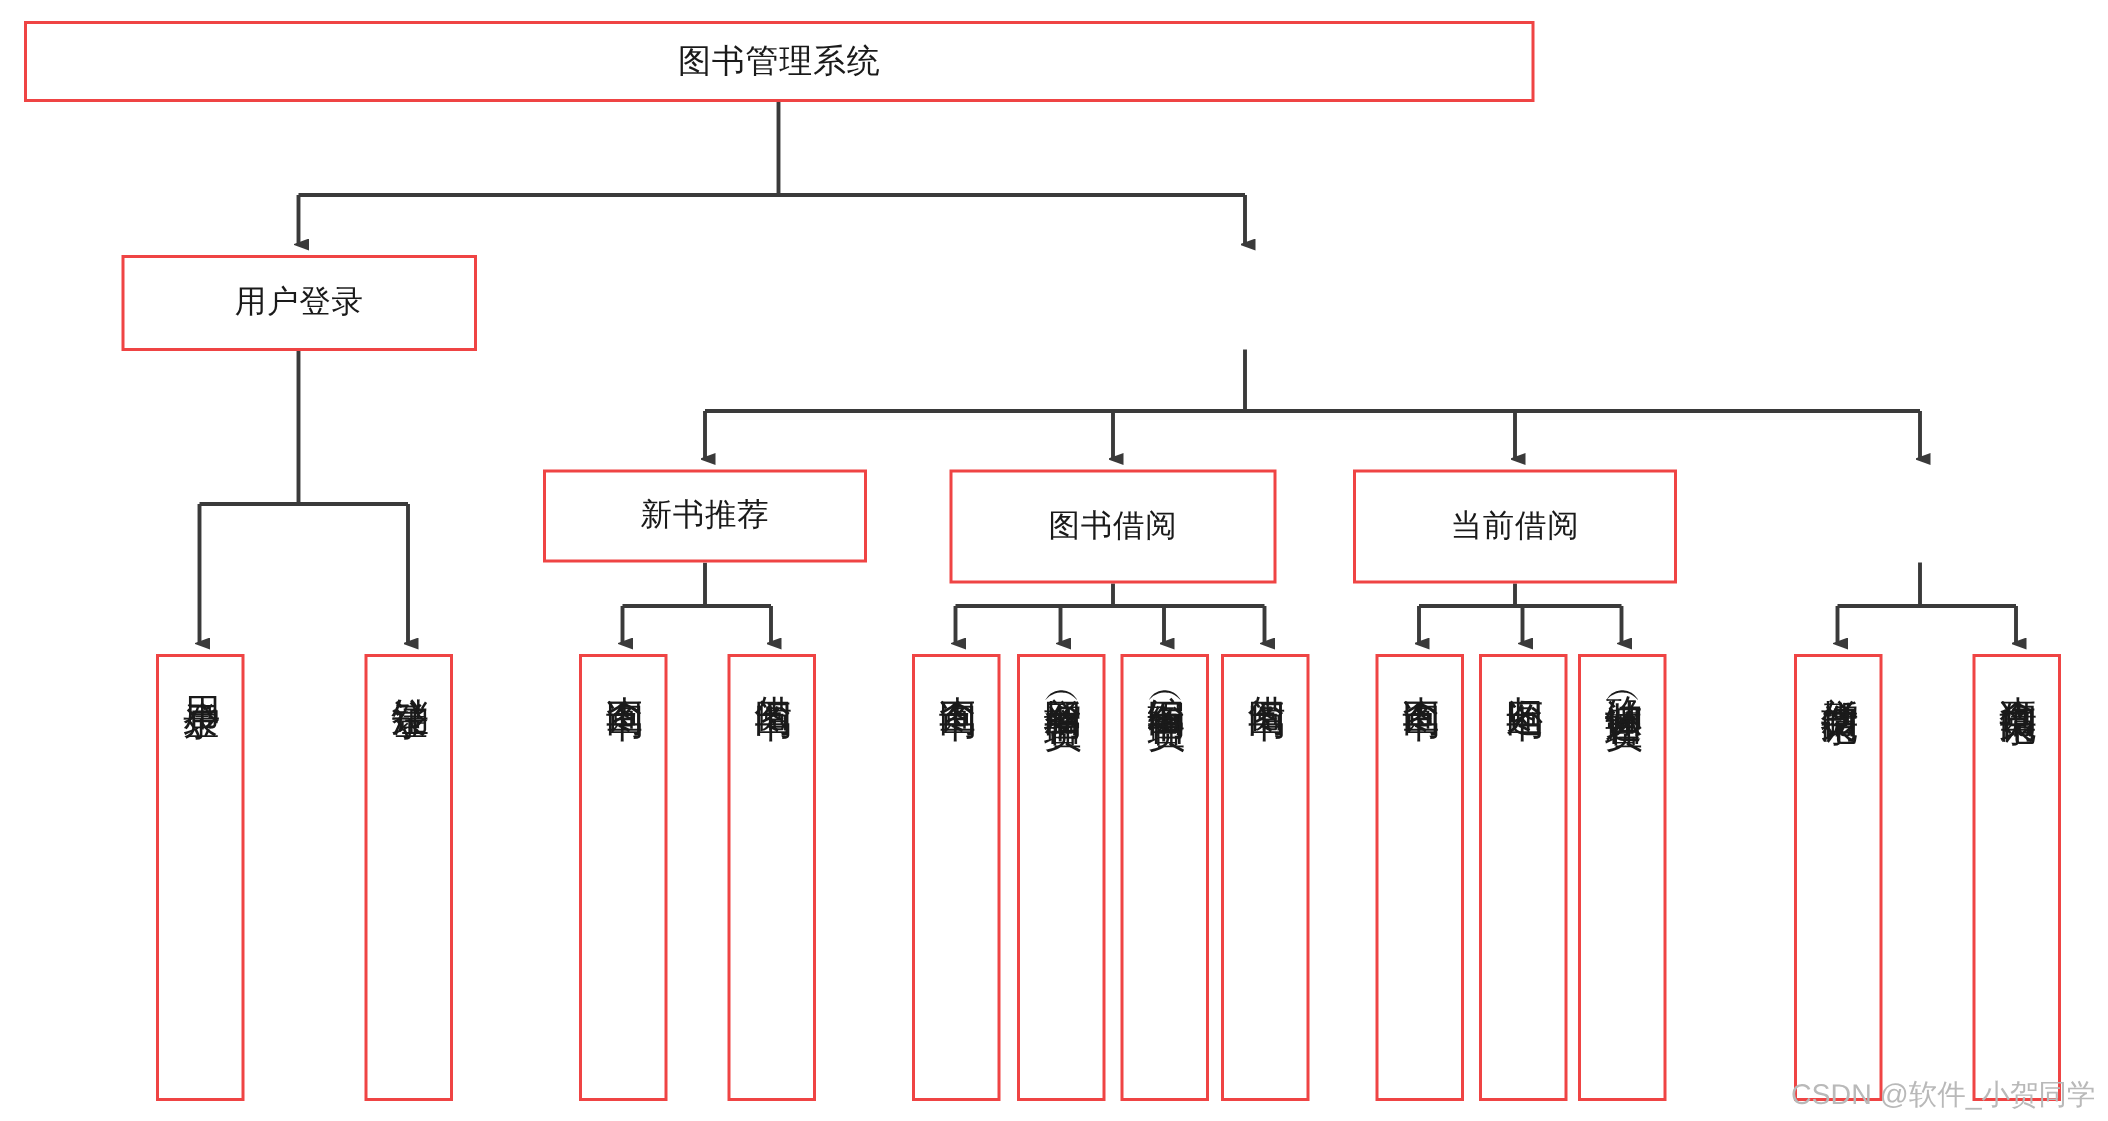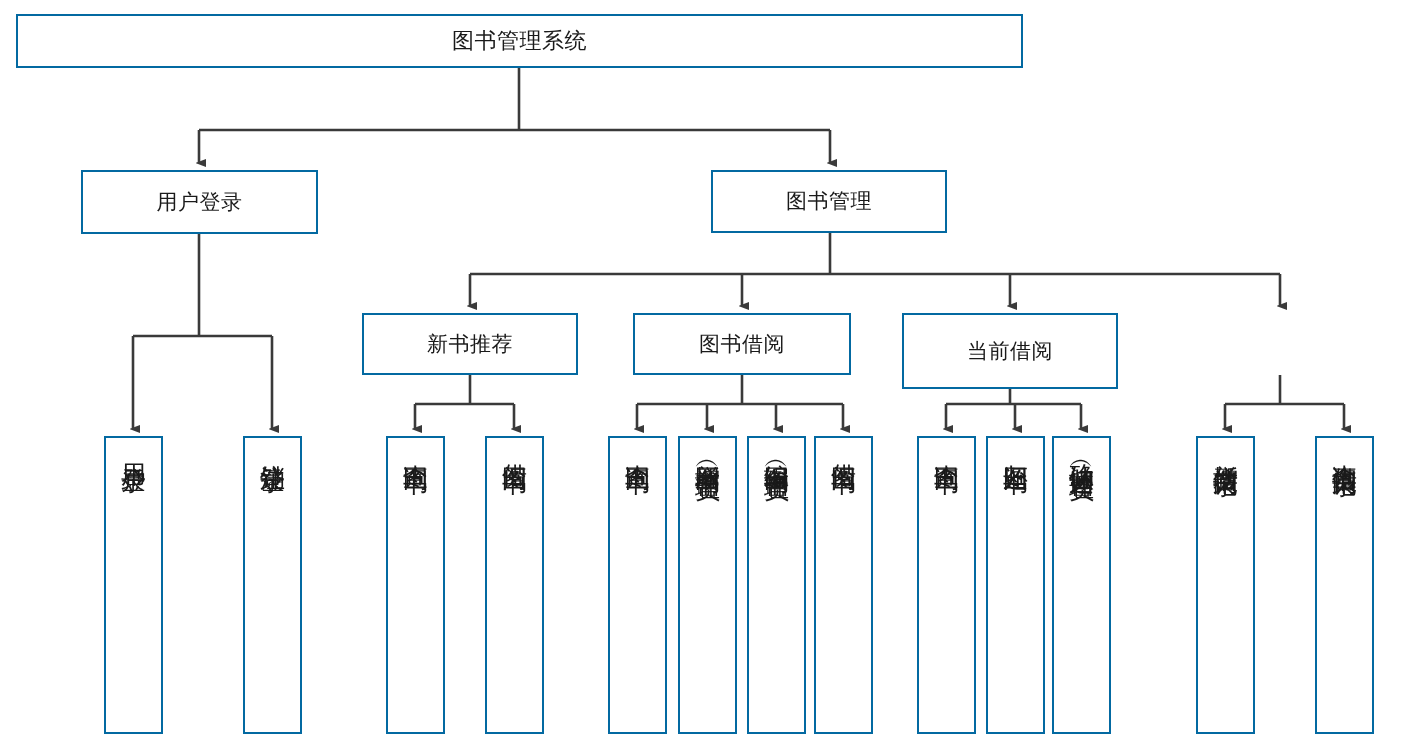--- a/index.html
+++ b/index.html
@@ -18,21 +18,21 @@
     position:absolute;
     left:0; top:0;
     width:1405px;
     height:747px;
     pointer-events:none;
   }
   .node{
     position:absolute;
     box-sizing:border-box;
     background:#ffffff;
-    border:2px solid #0369a1;
+    border:2px solid #ef4444;
     display:flex;
     align-items:center;
     justify-content:center;
     color:#1a1a1a;
   }
   .node .lbl{
     display:block;
     text-align:center;
     line-height:1.18;
     white-space:nowrap;
@@ -121,28 +121,25 @@
     </g>
   </svg>
 
   <div class="node h root" style="left:16px;top:14px;width:1007px;height:54px;">
     <span class="lbl">图书管理系统</span>
   </div>
 
   <div class="node h" style="left:81px;top:170px;width:237px;height:64px;">
     <span class="lbl">用户登录</span>
   </div>
-  <div class="node h" style="left:711px;top:170px;width:236px;height:63px;">
-    <span class="lbl">图书管理</span>
-  </div>
 
   <div class="node h" style="left:362px;top:313px;width:216px;height:62px;justify-content:center;">
     <span class="lbl">新书推荐</span>
   </div>
-  <div class="node h" style="left:633px;top:313px;width:218px;height:62px;">
+  <div class="node h" style="left:633px;top:313px;width:218px;height:76px;">
     <span class="lbl">图书借阅</span>
   </div>
   <div class="node h" style="left:902px;top:313px;width:216px;height:76px;">
     <span class="lbl">当前借阅</span>
   </div>
 
   <div class="node v" style="left:104px;top:436px;width:59px;height:298px;">
     <span class="lbl">用户登录</span>
   </div>
   <div class="node v" style="left:243px;top:436px;width:59px;height:298px;">
@@ -179,14 +176,15 @@
     <span class="lbl">确认归还（管理员）</span>
   </div>
 
   <div class="node v" style="left:1196px;top:436px;width:59px;height:298px;">
     <span class="lbl">新增借阅记录</span>
   </div>
   <div class="node v" style="left:1315px;top:436px;width:59px;height:298px;">
     <span class="lbl">查询借阅记录</span>
   </div>
 
+  <div class="watermark">CSDN @软件_小贺同学</div>
 
 </div>
 
 </body></html>

